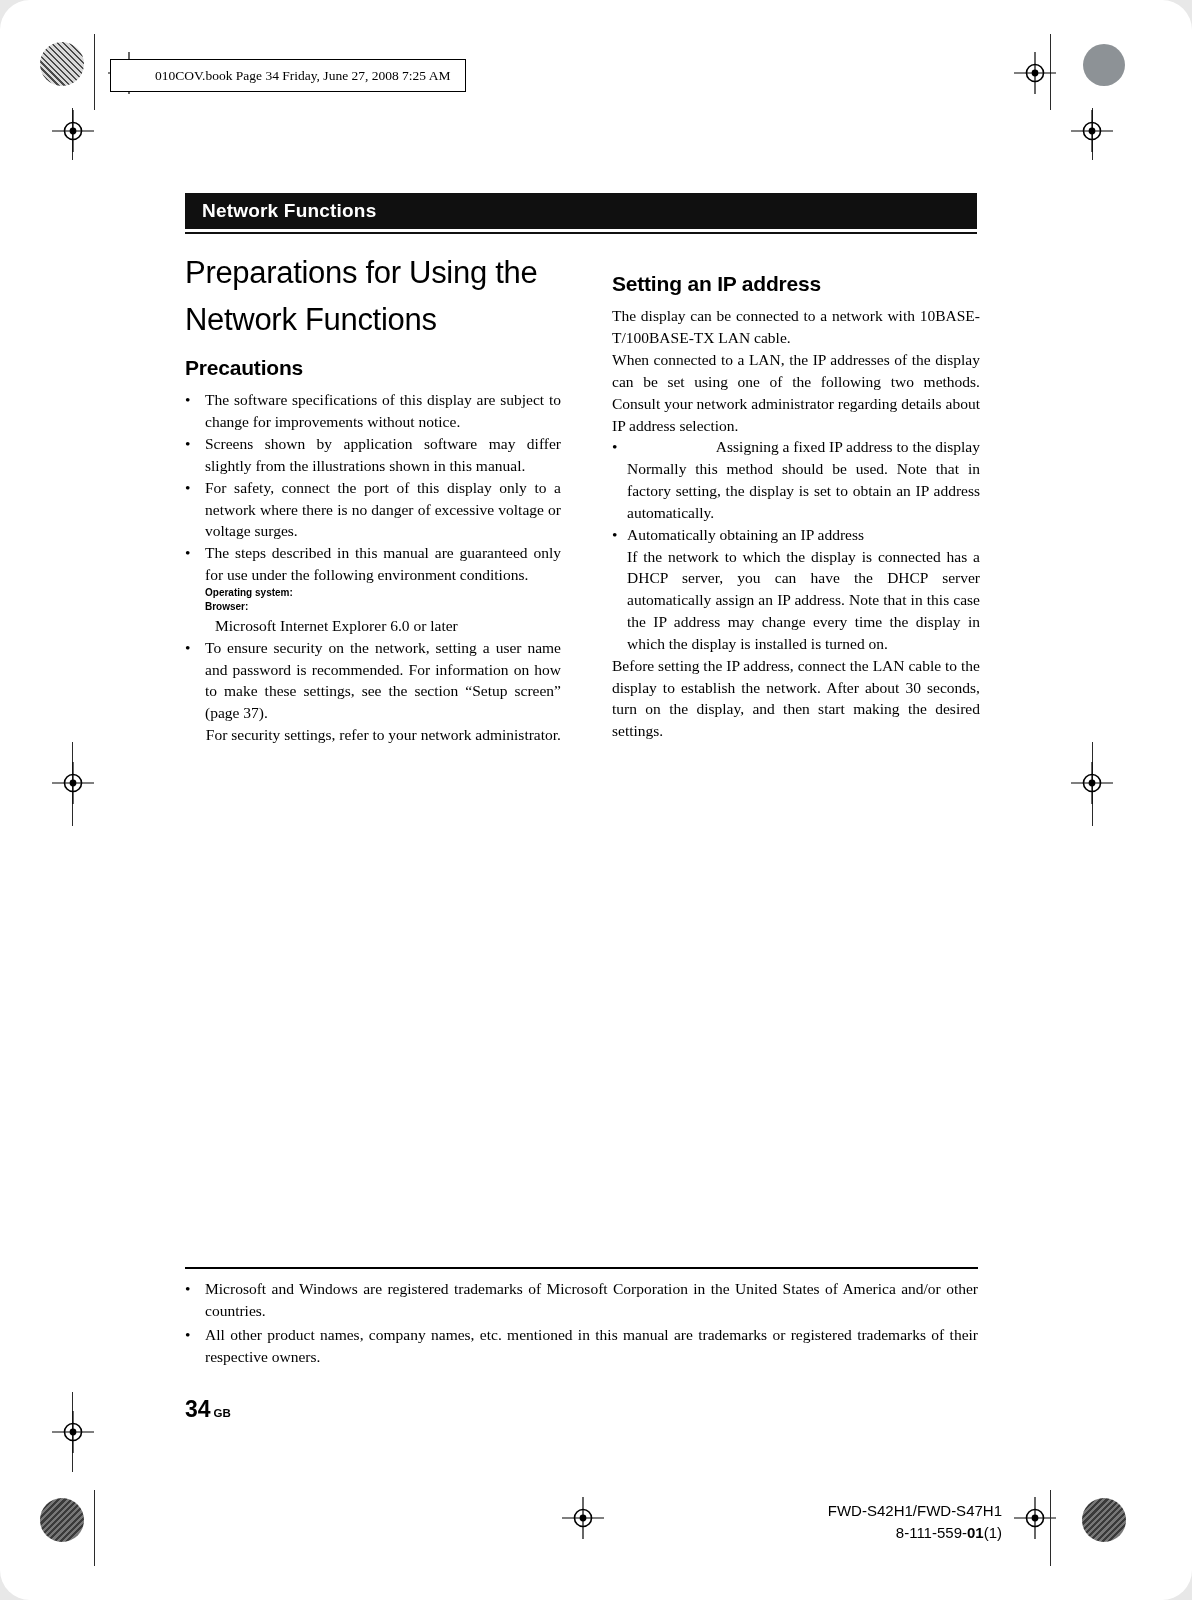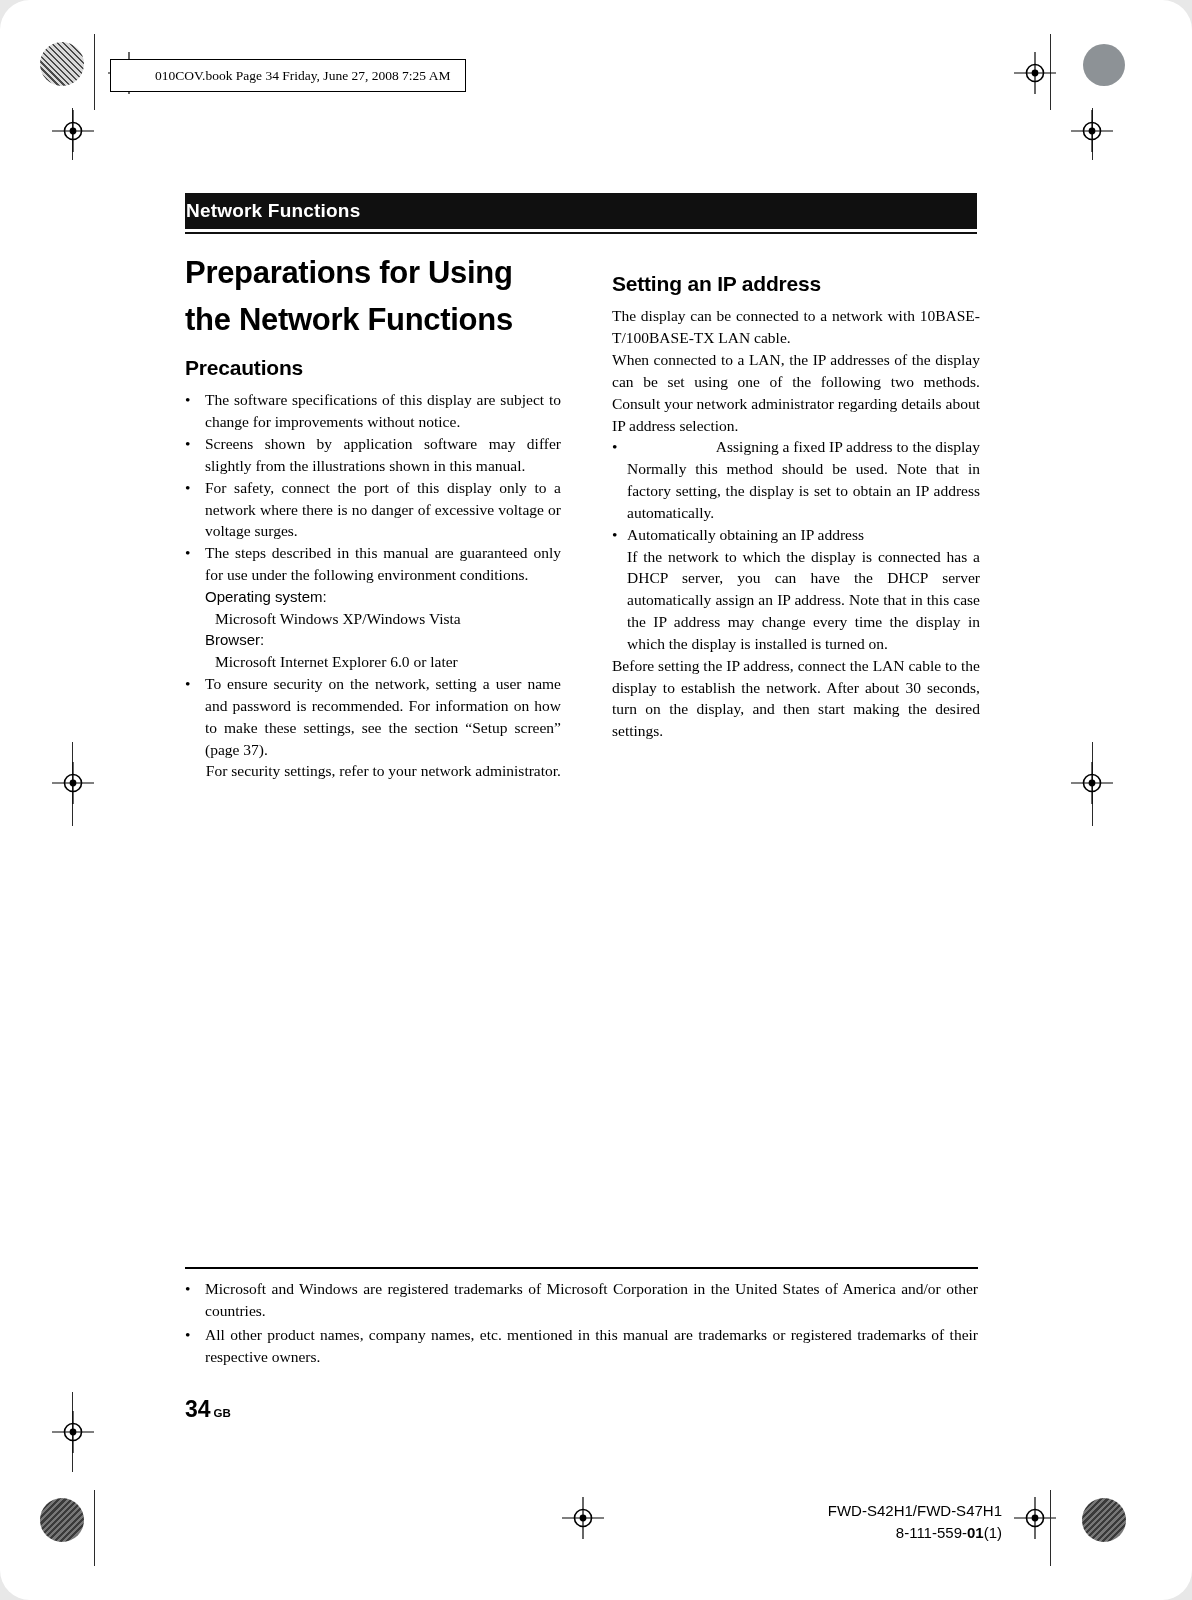--- a/index.html
+++ b/index.html
@@ -38,50 +38,50 @@
     font-size:13.5px;
     background:#fff;
   }
   
   .banner {
     position:absolute; left:185px; top:193px; width:792px; height:36px;
     background:#101010; color:#fff;
     font-family:"Liberation Sans", sans-serif;
     font-weight:bold; font-size:19px;
     display:flex; align-items:center;
-    padding-left:1px;
+    padding-left:17px;
     letter-spacing:0.2px;
   }
   .banner-underline {
     position:absolute; left:185px; top:232px; width:792px; height:2px;
     background:#101010;
   }
   
   .col-left  { position:absolute; left:185px; top:250px; width:376px; }
   .col-right { position:absolute; left:612px; top:270px; width:368px; }
   .doc-title {
     font-family:"Liberation Sans", sans-serif;
-    font-weight:bold; font-size:31px; line-height:1.5;
+    font-weight:normal; font-size:31px; line-height:1.5;
     letter-spacing:-0.3px;
     margin-bottom:11px;
   }
   .sec-head {
     font-family:"Liberation Sans", sans-serif;
     font-weight:bold; font-size:21px; line-height:1.3;
     letter-spacing:-0.2px;
     margin-bottom:8px;
   }
   .body-txt { font-size:15.5px; line-height:1.41; }
   .bullet-row { display:flex; }
   .bullet-dot { flex:0 0 20px; }
   .bullet-txt { flex:1; text-align:justify; }
   .bullet-row.tight .bullet-dot { flex:0 0 15px; }
   .sub-label {
     font-family:"Liberation Sans", sans-serif;
-    font-weight:normal; font-size:15px;
+    font-weight:bold; font-size:10px;
     padding-left:20px; line-height:1.45;
   }
   .sub-value { padding-left:30px; line-height:1.41; }
   .cont-para { padding-left:20px; text-align:right; }
   .rb-body { padding-left:15px; text-align:justify; }
   .para { text-align:justify; }
   
   .footnote-rule {
     position:absolute; left:185px; top:1267px; width:793px; height:2px; background:#000;
   }
@@ -207,21 +207,20 @@
       <div class="bullet-row">
         <span class="bullet-dot">•</span>
         <span class="bullet-txt">For safety, connect the port of this display only to a network where there is no danger of excessive voltage or voltage surges.</span>
       </div>
       <div class="bullet-row">
         <span class="bullet-dot">•</span>
         <span class="bullet-txt">The steps described in this manual are guaranteed only for use under the following environment conditions.</span>
       </div>
 
       <div class="sub-label">Operating system:</div>
-      <div class="sub-value">Microsoft Windows XP/Windows Vista</div>
       <div class="sub-label">Browser:</div>
       <div class="sub-value">Microsoft Internet Explorer 6.0 or later</div>
 
       <div class="bullet-row">
         <span class="bullet-dot">•</span>
         <span class="bullet-txt">To ensure security on the network, setting a user name and password is recommended. For information on how to make these settings, see the section “Setup screen” (page 37).</span>
       </div>
       <div class="cont-para">For security settings, refer to your network administrator.</div>
     </div>
   </div>

